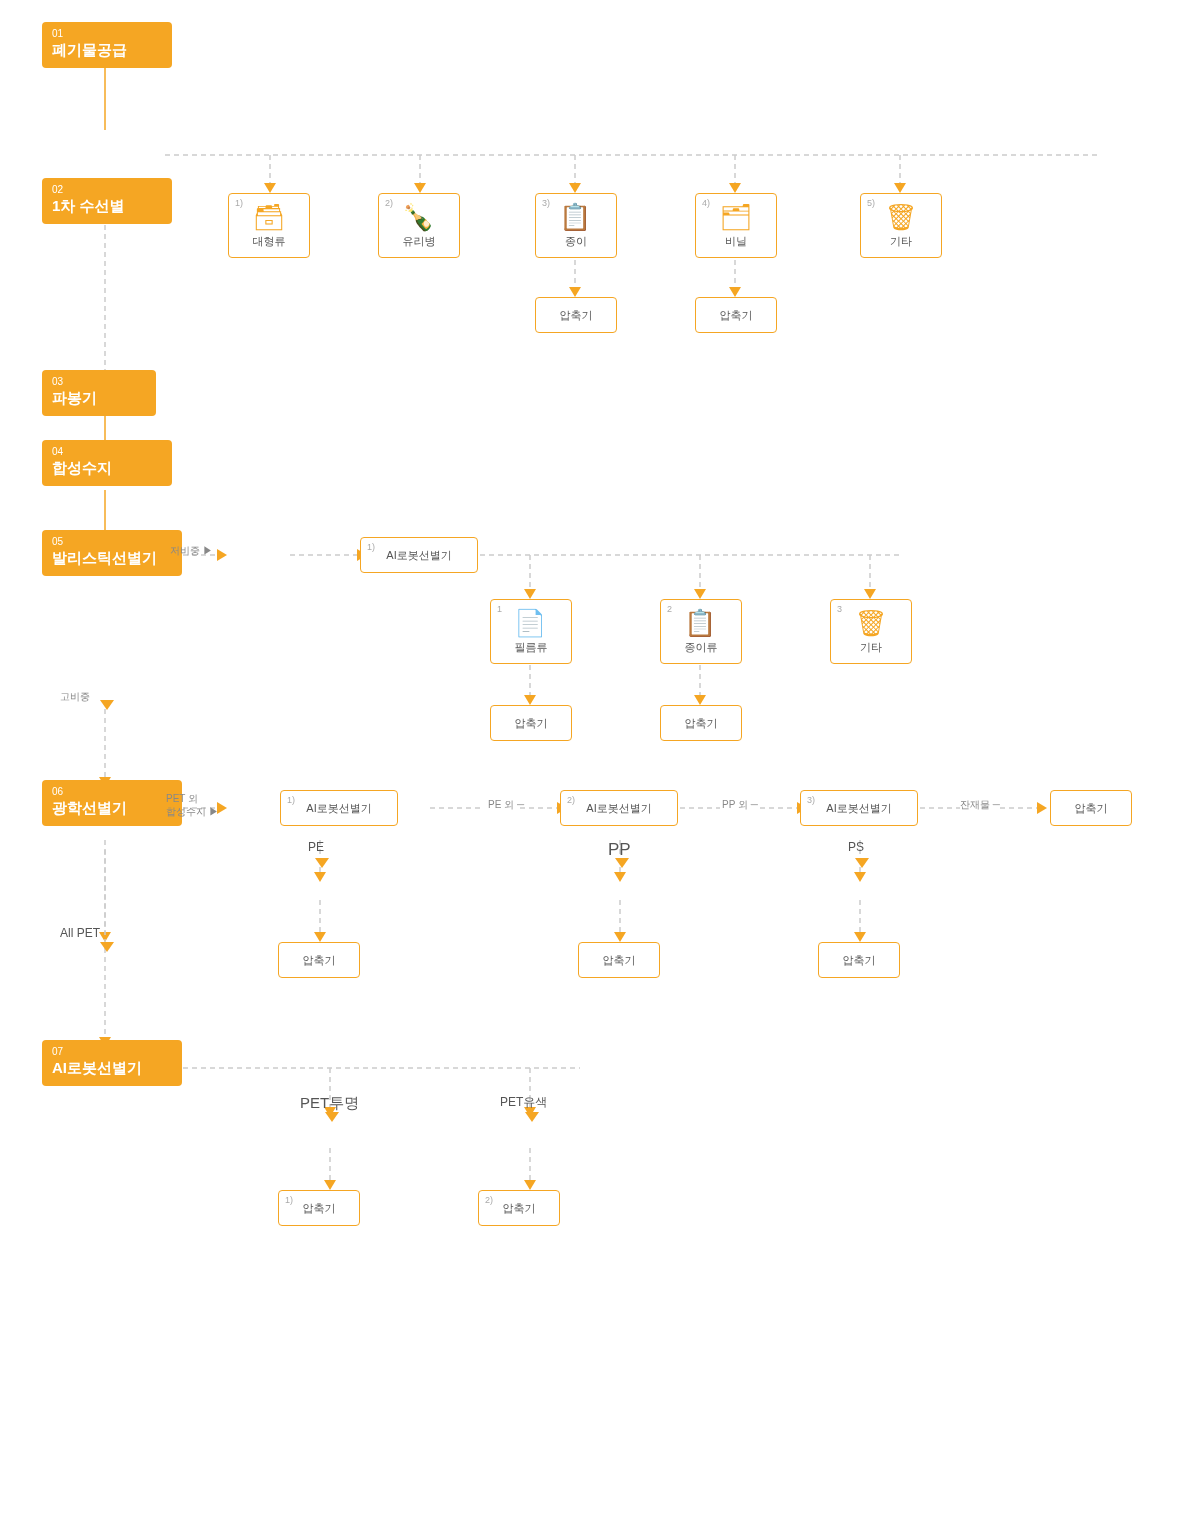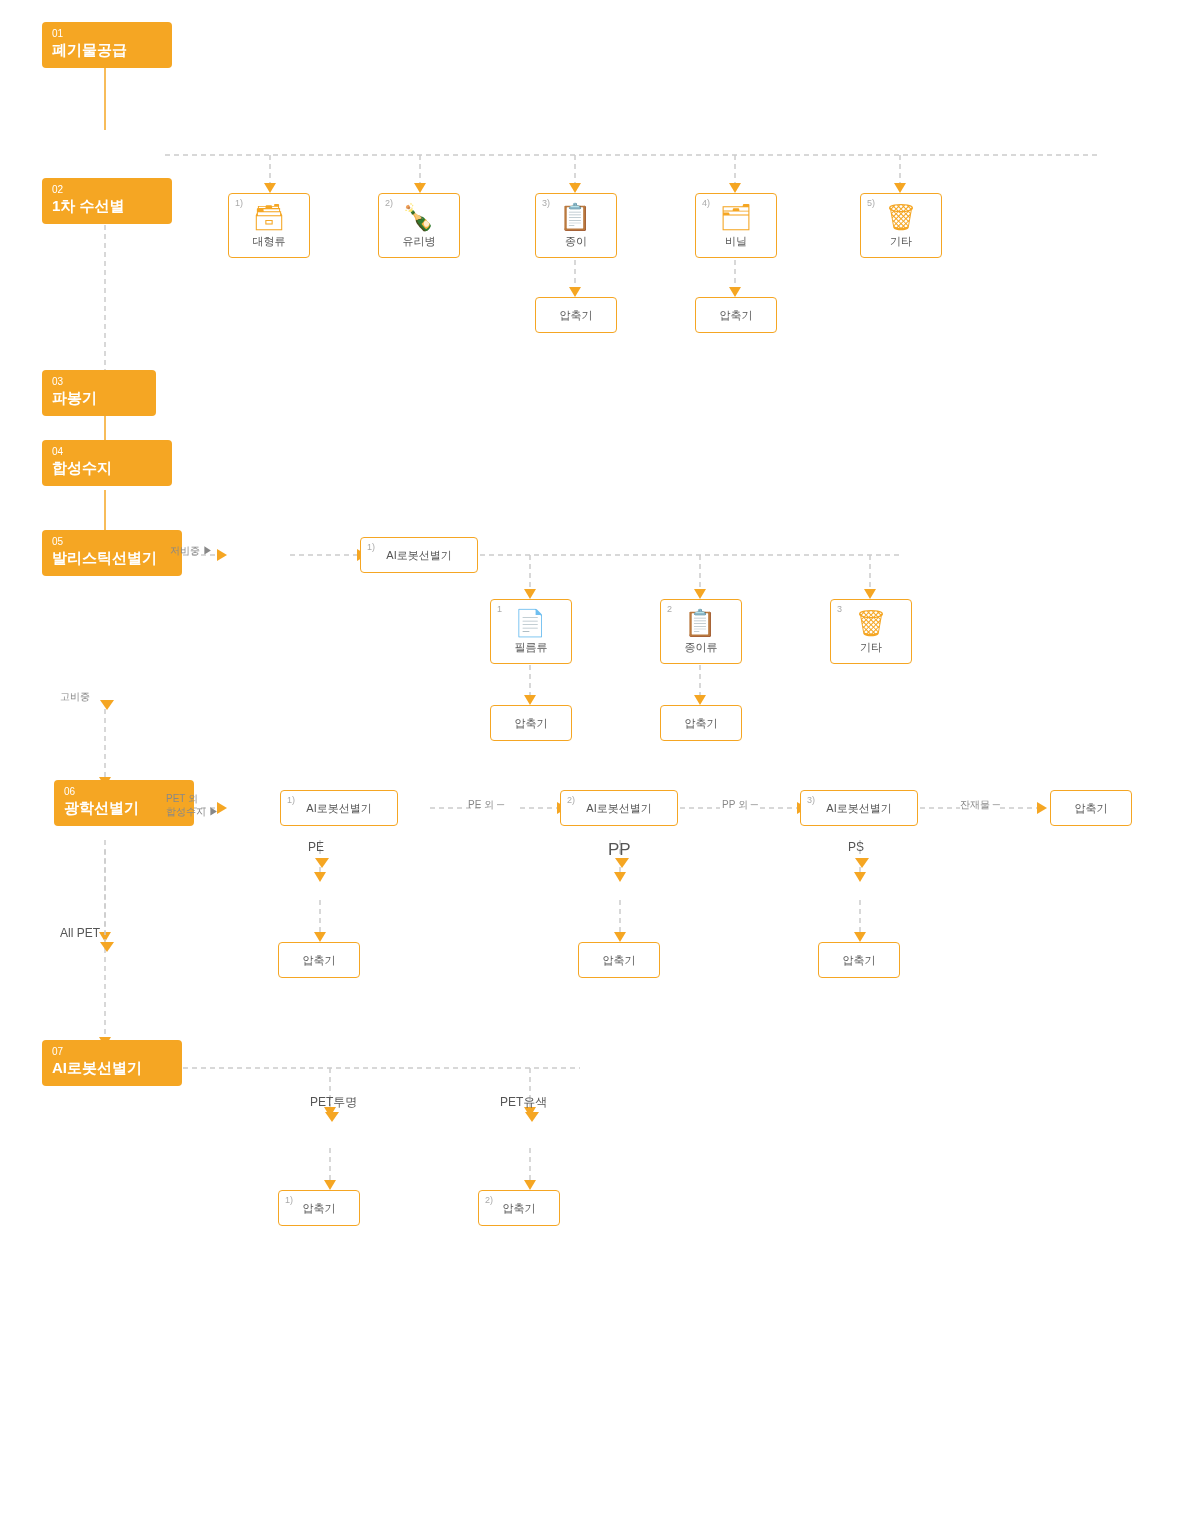--- a/index.html
+++ b/index.html
@@ -326,33 +326,33 @@
     <span>압축기</span>
   </div>
 
   <div class="line-label" style="left:60px; top:690px;">고비중</div>
   <div style="position:absolute;left:100px;top:700px;">
     <svg width="14" height="14">
         <polygon points="0,0 14,0 7,10" fill="#F5A623"></polygon>
       </svg>
   </div>
 
-  <div class="step-label" style="left:42px; top:780px; width:140px;margin-left:12px;">
+  <div class="step-label" style="left:42px; top:780px; width:140px;">
     <span class="num">06</span>
     <span class="title">광학선별기</span>
   </div>
 
   <div class="line-label" style="left:166px; top:792px; line-height:1.3;">PET 외<br>합성수지 ▶</div>
 
   <div class="small-box" style="left:280px; top:790px; width:118px; height:36px; font-size:11px;">
     <span style="position:absolute;top:4px;left:6px;font-size:9px;color:#aaa;">1)</span>
     <span>AI로봇선별기</span>
   </div>
 
-  <div class="line-label" style="left:468px; top:798px;">PE 외 ─</div>
+  <div class="line-label" style="left:488px; top:798px;">PE 외 ─</div>
 
   <div class="small-box" style="left:560px; top:790px; width:118px; height:36px; font-size:11px;">
     <span style="position:absolute;top:4px;left:6px;font-size:9px;color:#aaa;">2)</span>
     <span>AI로봇선별기</span>
   </div>
 
   <div class="line-label" style="left:722px; top:798px;">PP 외 ─</div>
 
   <div class="small-box" style="left:800px; top:790px; width:118px; height:36px; font-size:11px;">
     <span style="position:absolute;top:4px;left:6px;font-size:9px;color:#aaa;">3)</span>
@@ -403,21 +403,21 @@
 
   <div class="small-box" style="left:818px; top:942px; width:82px; height:36px;">
     <span>압축기</span>
   </div>
 
   <div class="step-label" style="left:42px; top:1040px; width:140px;">
     <span class="num">07</span>
     <span class="title">AI로봇선별기</span>
   </div>
 
-  <div class="line-label" style="left:300px; top:1094px; font-size:12px; color:#555;margin-left:10px;">PET투명</div>
+  <div class="line-label" style="left:300px; top:1094px; font-size:15px; color:#555;">PET투명</div>
   <div style="position:absolute;left:325px;top:1112px;">
     <svg width="14" height="14">
         <polygon points="0,0 14,0 7,10" fill="#F5A623"></polygon>
       </svg>
   </div>
 
   <div class="line-label" style="left:500px; top:1094px; font-size:12px; color:#555;">PET유색</div>
   <div style="position:absolute;left:525px;top:1112px;">
     <svg width="14" height="14">
         <polygon points="0,0 14,0 7,10" fill="#F5A623"></polygon>

